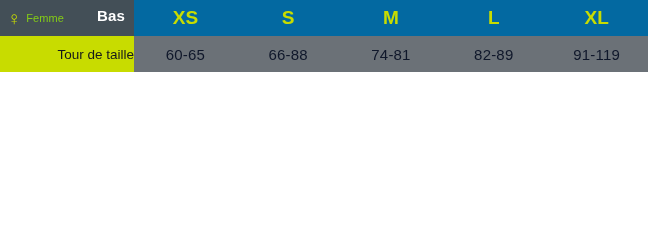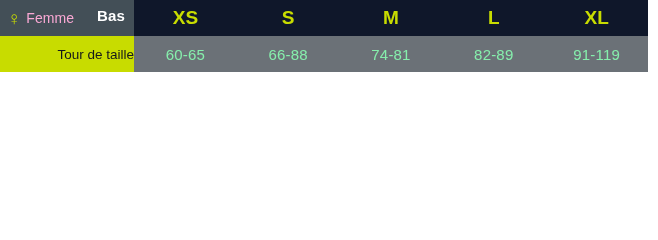--- a/index.html
+++ b/index.html
@@ -47,56 +47,56 @@
     height: 36px;
   }
   .venus-icon {
     color: #c8dc00;
     font-size: 19px;
     line-height: 1;
     margin-right: 5px;
     display: inline-block;
   }
   .hdr-title {
-    color: #f9a8d4;
-    font-size: 14px;
+    color: #84cc16;
+    font-size: 11px;
     font-weight: normal;
     letter-spacing: 0.1px;
   }
   .hdr-sub {
     position: absolute;
     right: 9px;
     bottom: 12px;
     color: #ffffff;
     font-size: 15px;
     letter-spacing: 0.2px;
   }
   .hdr-size {
-    background: #0f172a;
+    background: #0369a1;
     color: #c8dc00;
     font-size: 19px;
     font-weight: bold;
     text-align: center;
     border-right: 4px solid #000;
   }
   .hdr-size.last { border-right: 0; text-align: center; }
 
   
   .row-label {
     background: #c8dc00;
     color: #15181a;
     font-size: 13.5px;
     text-align: right;
     padding: 0 0 0 10px !important;
     border-right: 4px solid #000;
     border-top: 5px solid #000;
   }
   .cell {
     background: #6b7177;
-    color: #86efac;
+    color: #0f172a;
     font-size: 15px;
     text-align: center;
     border-right: 4px solid #000;
     border-top: 5px solid #000;
     letter-spacing: 0.2px;
   }
   .cell.last { border-right: 0; }
 
   tr.last-row .row-label,
   tr.last-row .cell { border-bottom: 0; }

